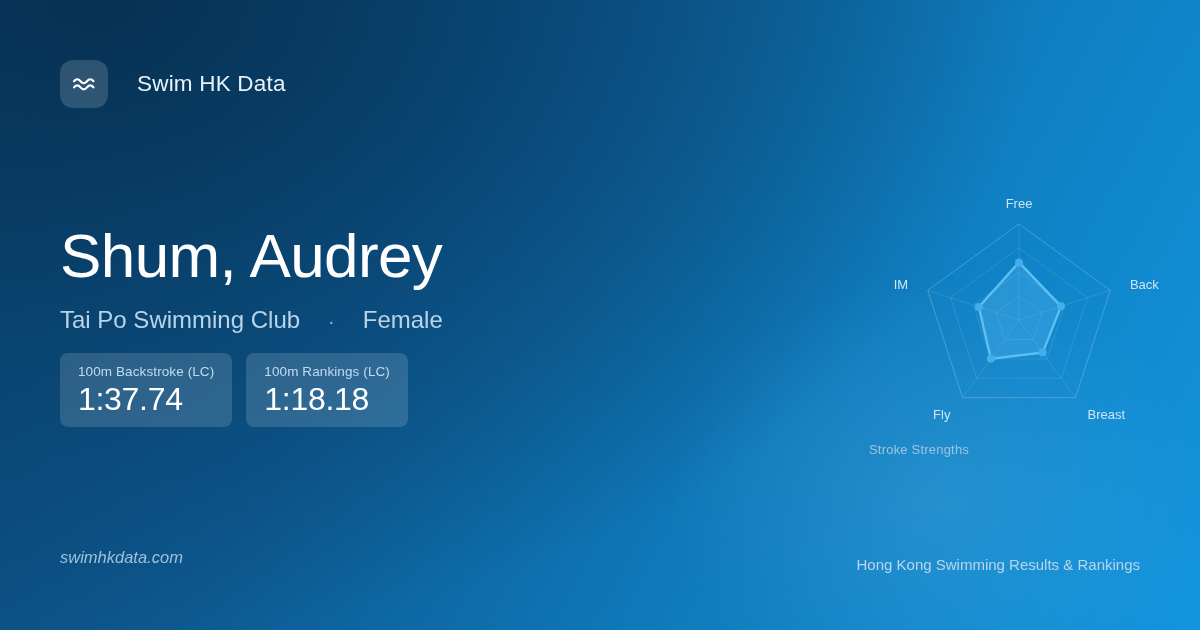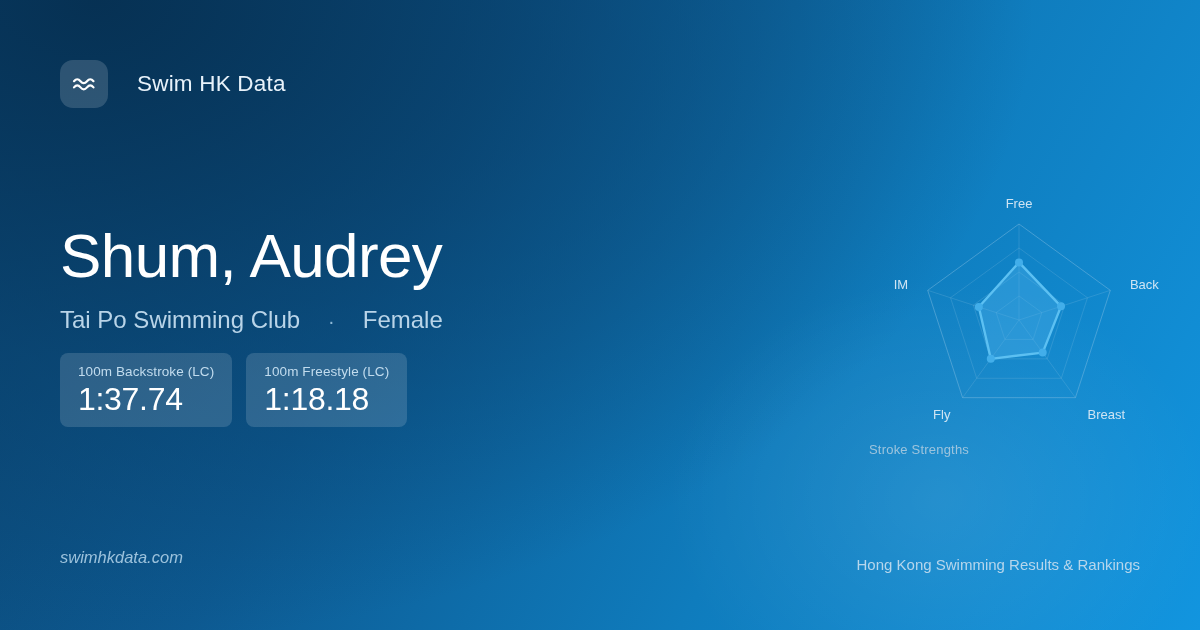--- a/index.html
+++ b/index.html
@@ -195,21 +195,21 @@
 
   <div id="stat-row">
     <div class="stat-card">
       <div class="stat-event">
         <span>100m Backstroke</span> <span>(LC)</span>
       </div>
       <div class="stat-time">1:37.74</div>
     </div>
     <div class="stat-card">
       <div class="stat-event">
-        <span>100m Freestyle</span> <span>(LC)</span>
+        <span>100m Rankings</span> <span>(LC)</span>
       </div>
       <div class="stat-time">1:18.18</div>
     </div>
   </div>
 
   <div id="radar-block">
     <svg id="radar-svg" width="300" height="300" viewBox="0 0 300 300" aria-hidden="true">
       <g id="radar-grid">
           <polygon points="150.00,126.00 172.83,142.58 164.11,169.42 135.89,169.42 127.17,142.58" fill="none" stroke="#8fc4e4" stroke-opacity="0.22" stroke-width="1"></polygon>
           <polygon points="150.00,102.00 195.65,135.17 178.21,188.83 121.79,188.83 104.35,135.17" fill="none" stroke="#8fc4e4" stroke-opacity="0.22" stroke-width="1"></polygon>

